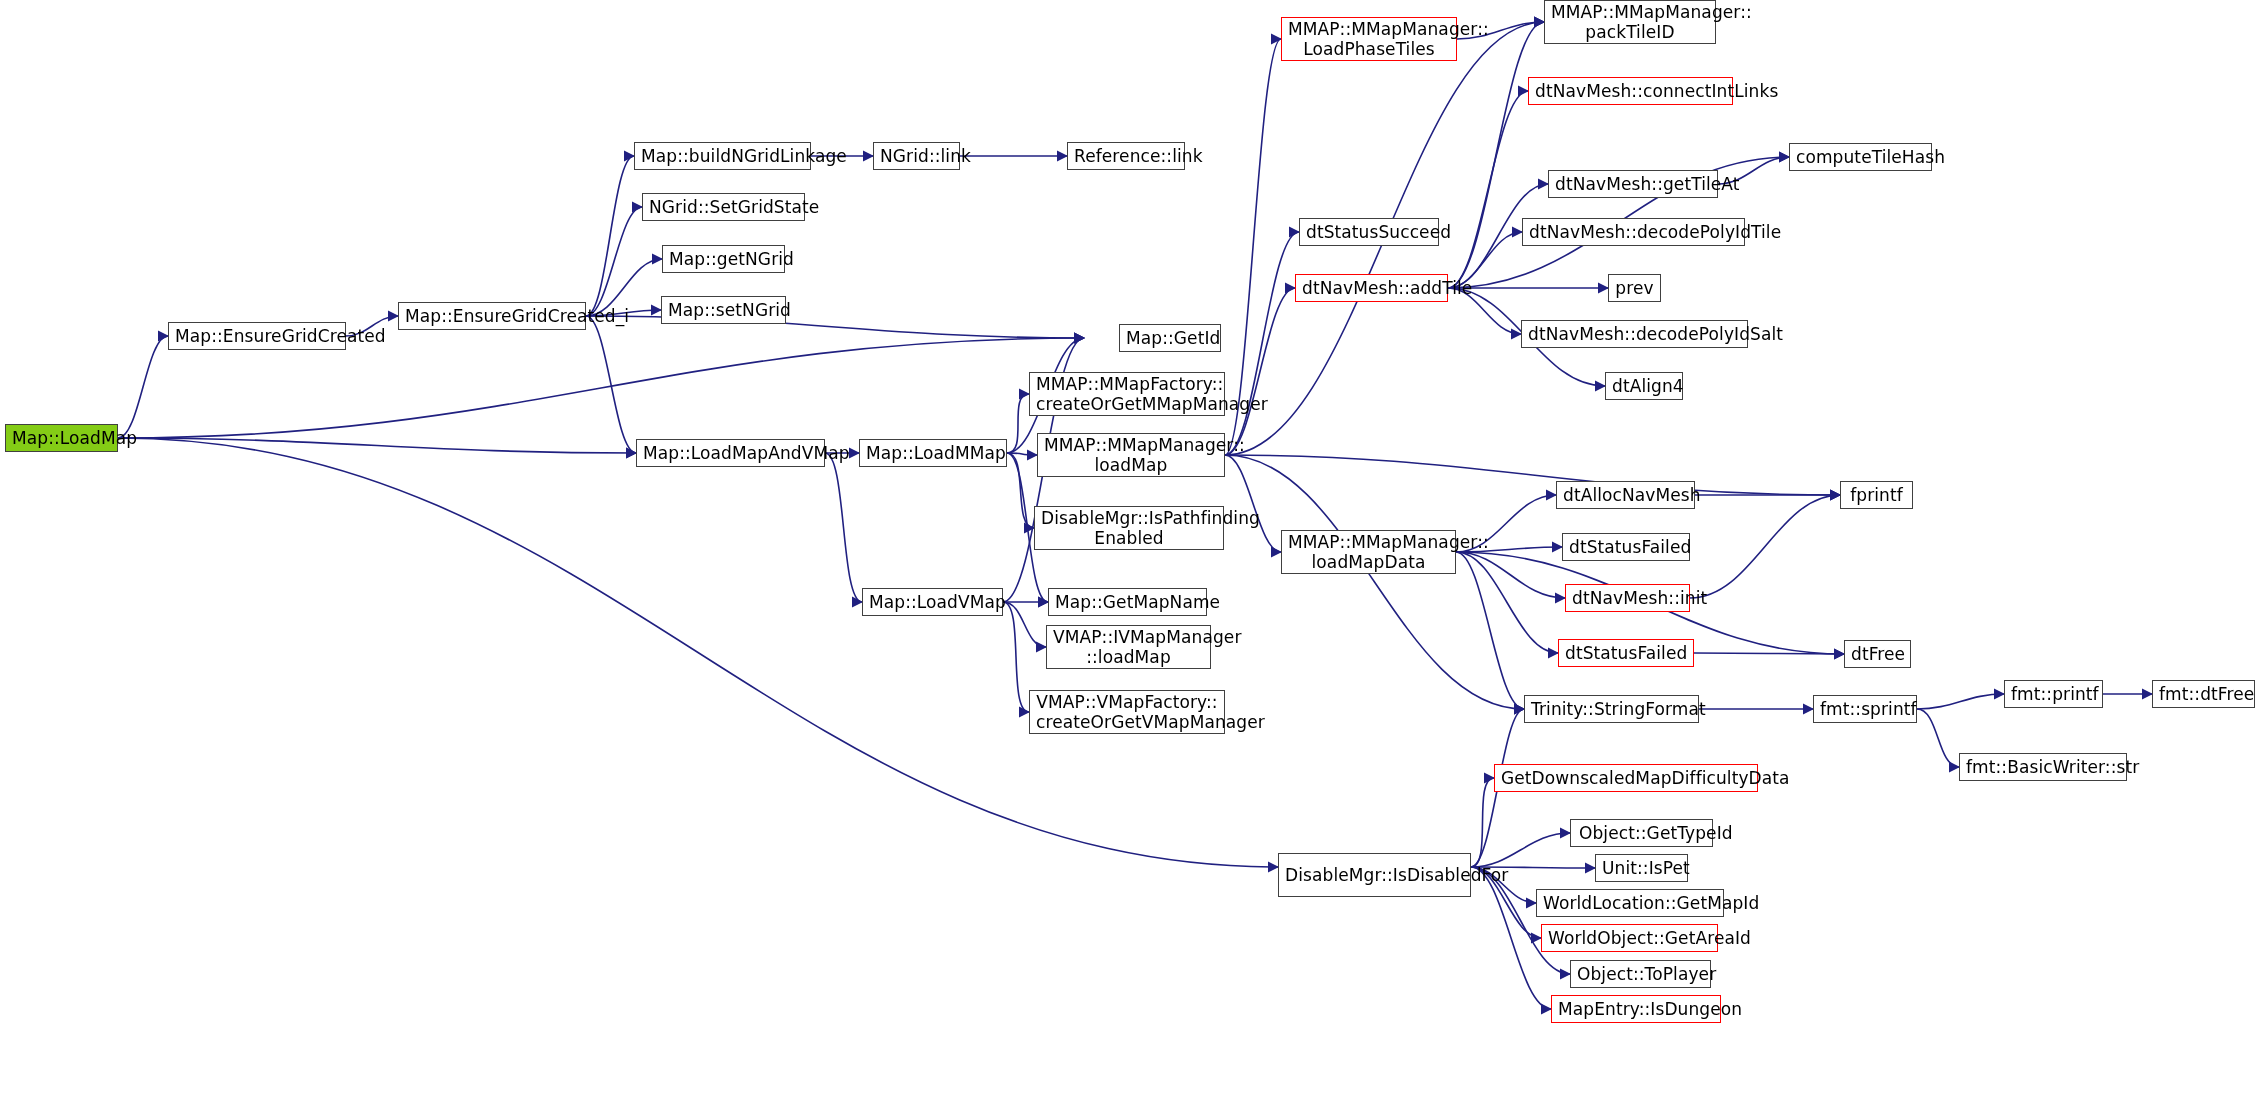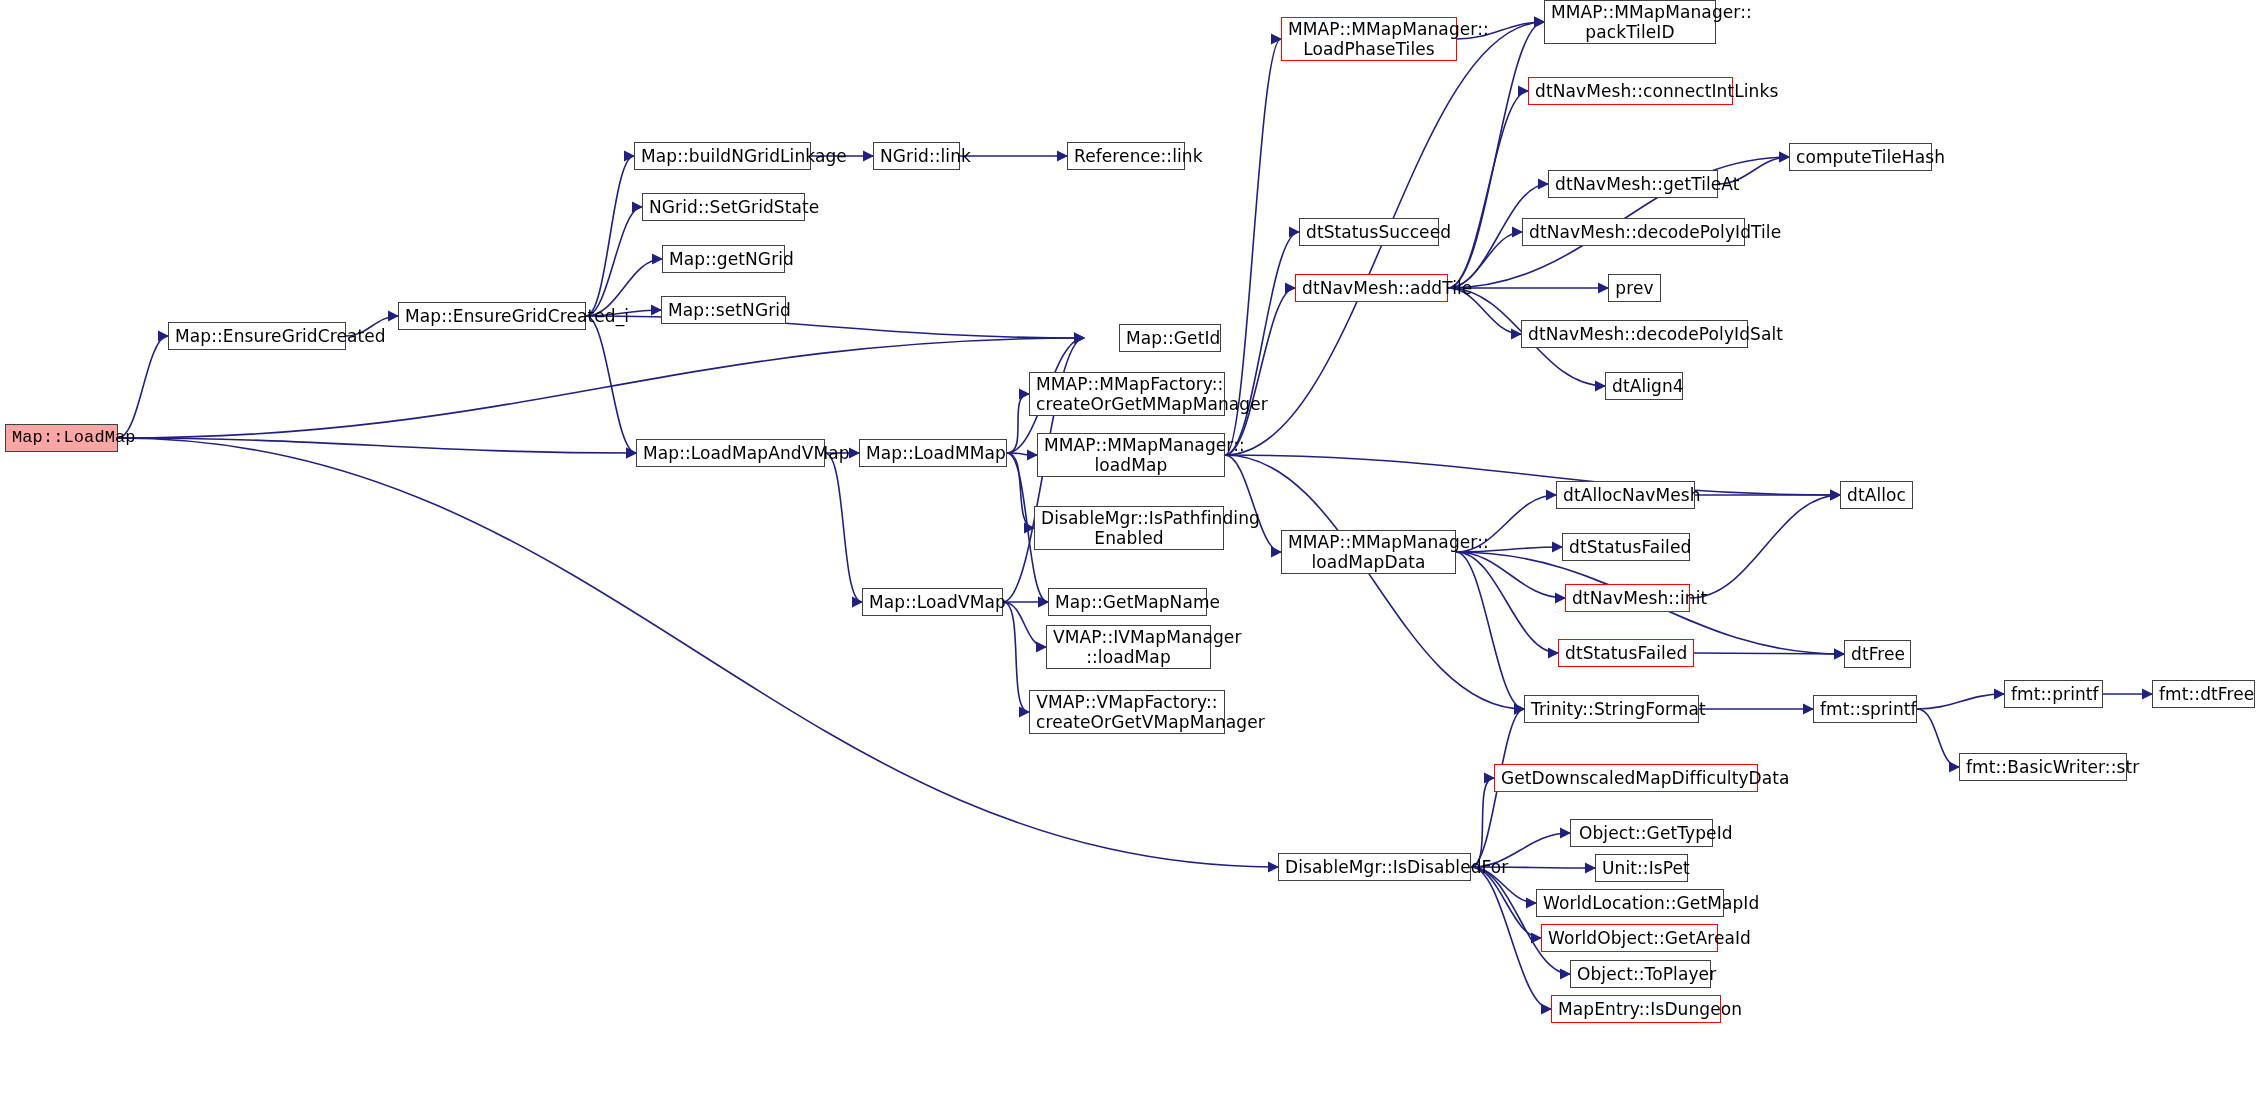--- a/index.html
+++ b/index.html
@@ -31,21 +31,21 @@
     color:#000000;
     font-size:17px;
     line-height:1.18;
     letter-spacing:0.1px;
     white-space:pre-line;
     padding:0 6px;
     cursor:pointer;
     z-index:2;
   }
   .node.red{ border:1px solid #ff0000; }
-  .node.root{ background:#fca5a5; border:1px solid #404040;font-family:Liberation Mono, monospace; }
+  .node.root{ background:#84cc16; border:1px solid #404040; }
   .node span{ display:block; width:100%; }
 </style>
 </head>
 <body>
 
 <div id="canvas">
   <svg class="edges" viewBox="0 0 2259 1117">
     <defs>
       <marker id="arrow" viewBox="0 0 10 10" refX="9" refY="5" markerWidth="7" markerHeight="7" orient="auto-start-reverse">
         <path d="M 0 0 L 10 5 L 0 10 z" fill="#202080"></path>
@@ -148,34 +148,34 @@
       <div class="node red" style="left: 1528px; top: 77px; width: 205px; height: 28px;"><span>dtNavMesh::connectIntLinks</span></div>
       <div class="node" style="left: 1789px; top: 143px; width: 143px; height: 28px;"><span>computeTileHash</span></div>
       <div class="node" style="left: 1548px; top: 170px; width: 170px; height: 28px;"><span>dtNavMesh::getTileAt</span></div>
       <div class="node" style="left: 1522px; top: 218px; width: 223px; height: 28px;"><span>dtNavMesh::decodePolyIdTile</span></div>
       <div class="node" style="left: 1299px; top: 218px; width: 140px; height: 28px;"><span>dtStatusSucceed</span></div>
       <div class="node red" style="left: 1295px; top: 274px; width: 153px; height: 28px;"><span>dtNavMesh::addTile</span></div>
       <div class="node" style="left: 1608px; top: 274px; width: 53px; height: 28px;"><span>prev</span></div>
       <div class="node" style="left: 1521px; top: 320px; width: 227px; height: 28px;"><span>dtNavMesh::decodePolyIdSalt</span></div>
       <div class="node" style="left: 1605px; top: 372px; width: 78px; height: 28px;"><span>dtAlign4</span></div>
       <div class="node" style="left: 1556px; top: 481px; width: 139px; height: 28px;"><span>dtAllocNavMesh</span></div>
-      <div class="node" style="left: 1840px; top: 481px; width: 73px; height: 28px;"><span>dtAlloc</span></div>
+      <div class="node" style="left: 1840px; top: 481px; width: 73px; height: 28px;"><span>fprintf</span></div>
       <div class="node" style="left: 1562px; top: 533px; width: 128px; height: 28px;"><span>dtStatusFailed</span></div>
       <div class="node" style="left: 1281px; top: 530px; width: 175px; height: 44px;"><span>MMAP::MMapManager::
 loadMapData</span></div>
       <div class="node red" style="left: 1565px; top: 584px; width: 125px; height: 28px;"><span>dtNavMesh::init</span></div>
       <div class="node red" style="left: 1558px; top: 639px; width: 136px; height: 28px;"><span>dtStatusFailed</span></div>
       <div class="node" style="left: 1844px; top: 640px; width: 67px; height: 28px;"><span>dtFree</span></div>
       <div class="node" style="left: 1524px; top: 695px; width: 175px; height: 28px;"><span>Trinity::StringFormat</span></div>
       <div class="node" style="left: 1813px; top: 695px; width: 104px; height: 28px;"><span>fmt::sprintf</span></div>
       <div class="node" style="left: 2004px; top: 680px; width: 99px; height: 28px;"><span>fmt::printf</span></div>
       <div class="node" style="left: 2152px; top: 680px; width: 103px; height: 28px;"><span>fmt::dtFree</span></div>
       <div class="node" style="left: 1959px; top: 753px; width: 168px; height: 28px;"><span>fmt::BasicWriter::str</span></div>
       <div class="node red" style="left: 1494px; top: 764px; width: 264px; height: 28px;"><span>GetDownscaledMapDifficultyData</span></div>
-      <div class="node" style="left: 1278px; top: 853px; width: 193px; height: 28px;"><span>DisableMgr::IsDisabledFor</span></div>
+      <div class="node" style="left: 1278px; top: 853px; width: 193px; height: 44px;"><span>DisableMgr::IsDisabledFor</span></div>
       <div class="node" style="left: 1570px; top: 819px; width: 143px; height: 28px; padding-left: 8px;"><span>Object::GetTypeId</span></div>
       <div class="node" style="left: 1595px; top: 854px; width: 93px; height: 28px;"><span>Unit::IsPet</span></div>
       <div class="node" style="left: 1536px; top: 889px; width: 188px; height: 28px;"><span>WorldLocation::GetMapId</span></div>
       <div class="node red" style="left: 1541px; top: 924px; width: 177px; height: 28px;"><span>WorldObject::GetAreaId</span></div>
       <div class="node" style="left: 1570px; top: 960px; width: 141px; height: 28px;"><span>Object::ToPlayer</span></div>
       <div class="node red" style="left: 1551px; top: 995px; width: 170px; height: 28px;"><span>MapEntry::IsDungeon</span></div>
     </div>
 </div>
 
 </body></html>

